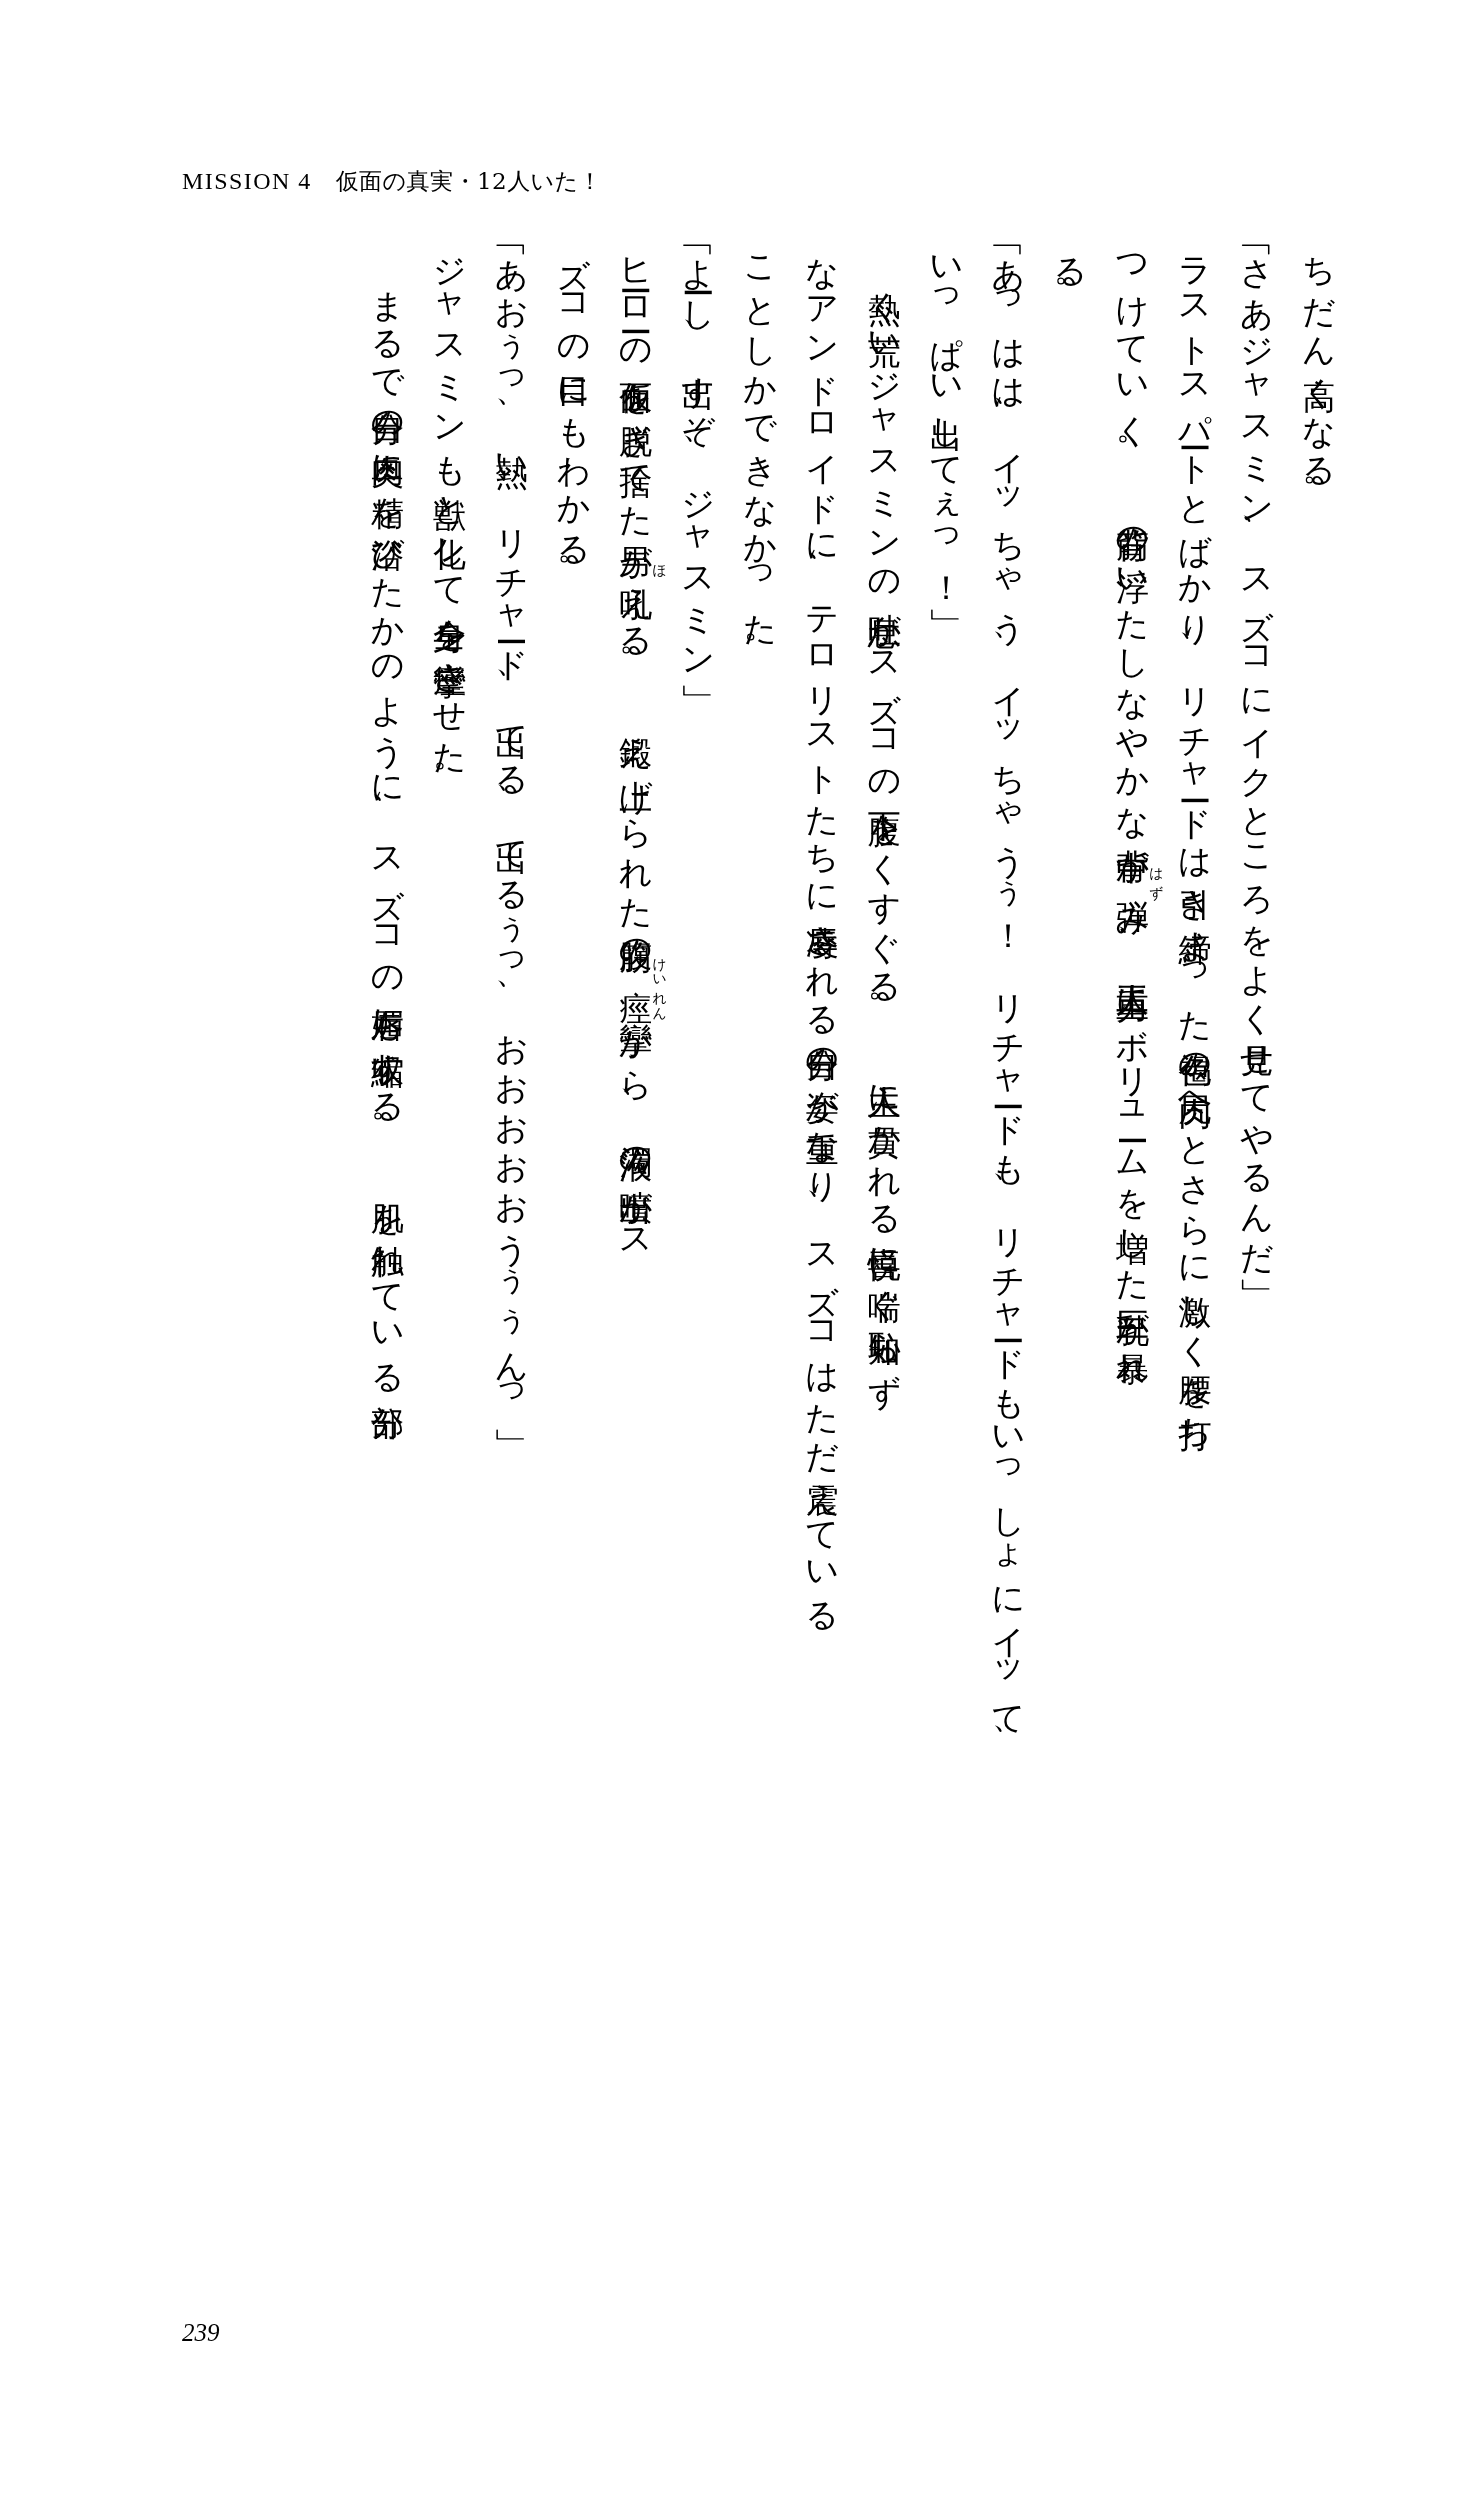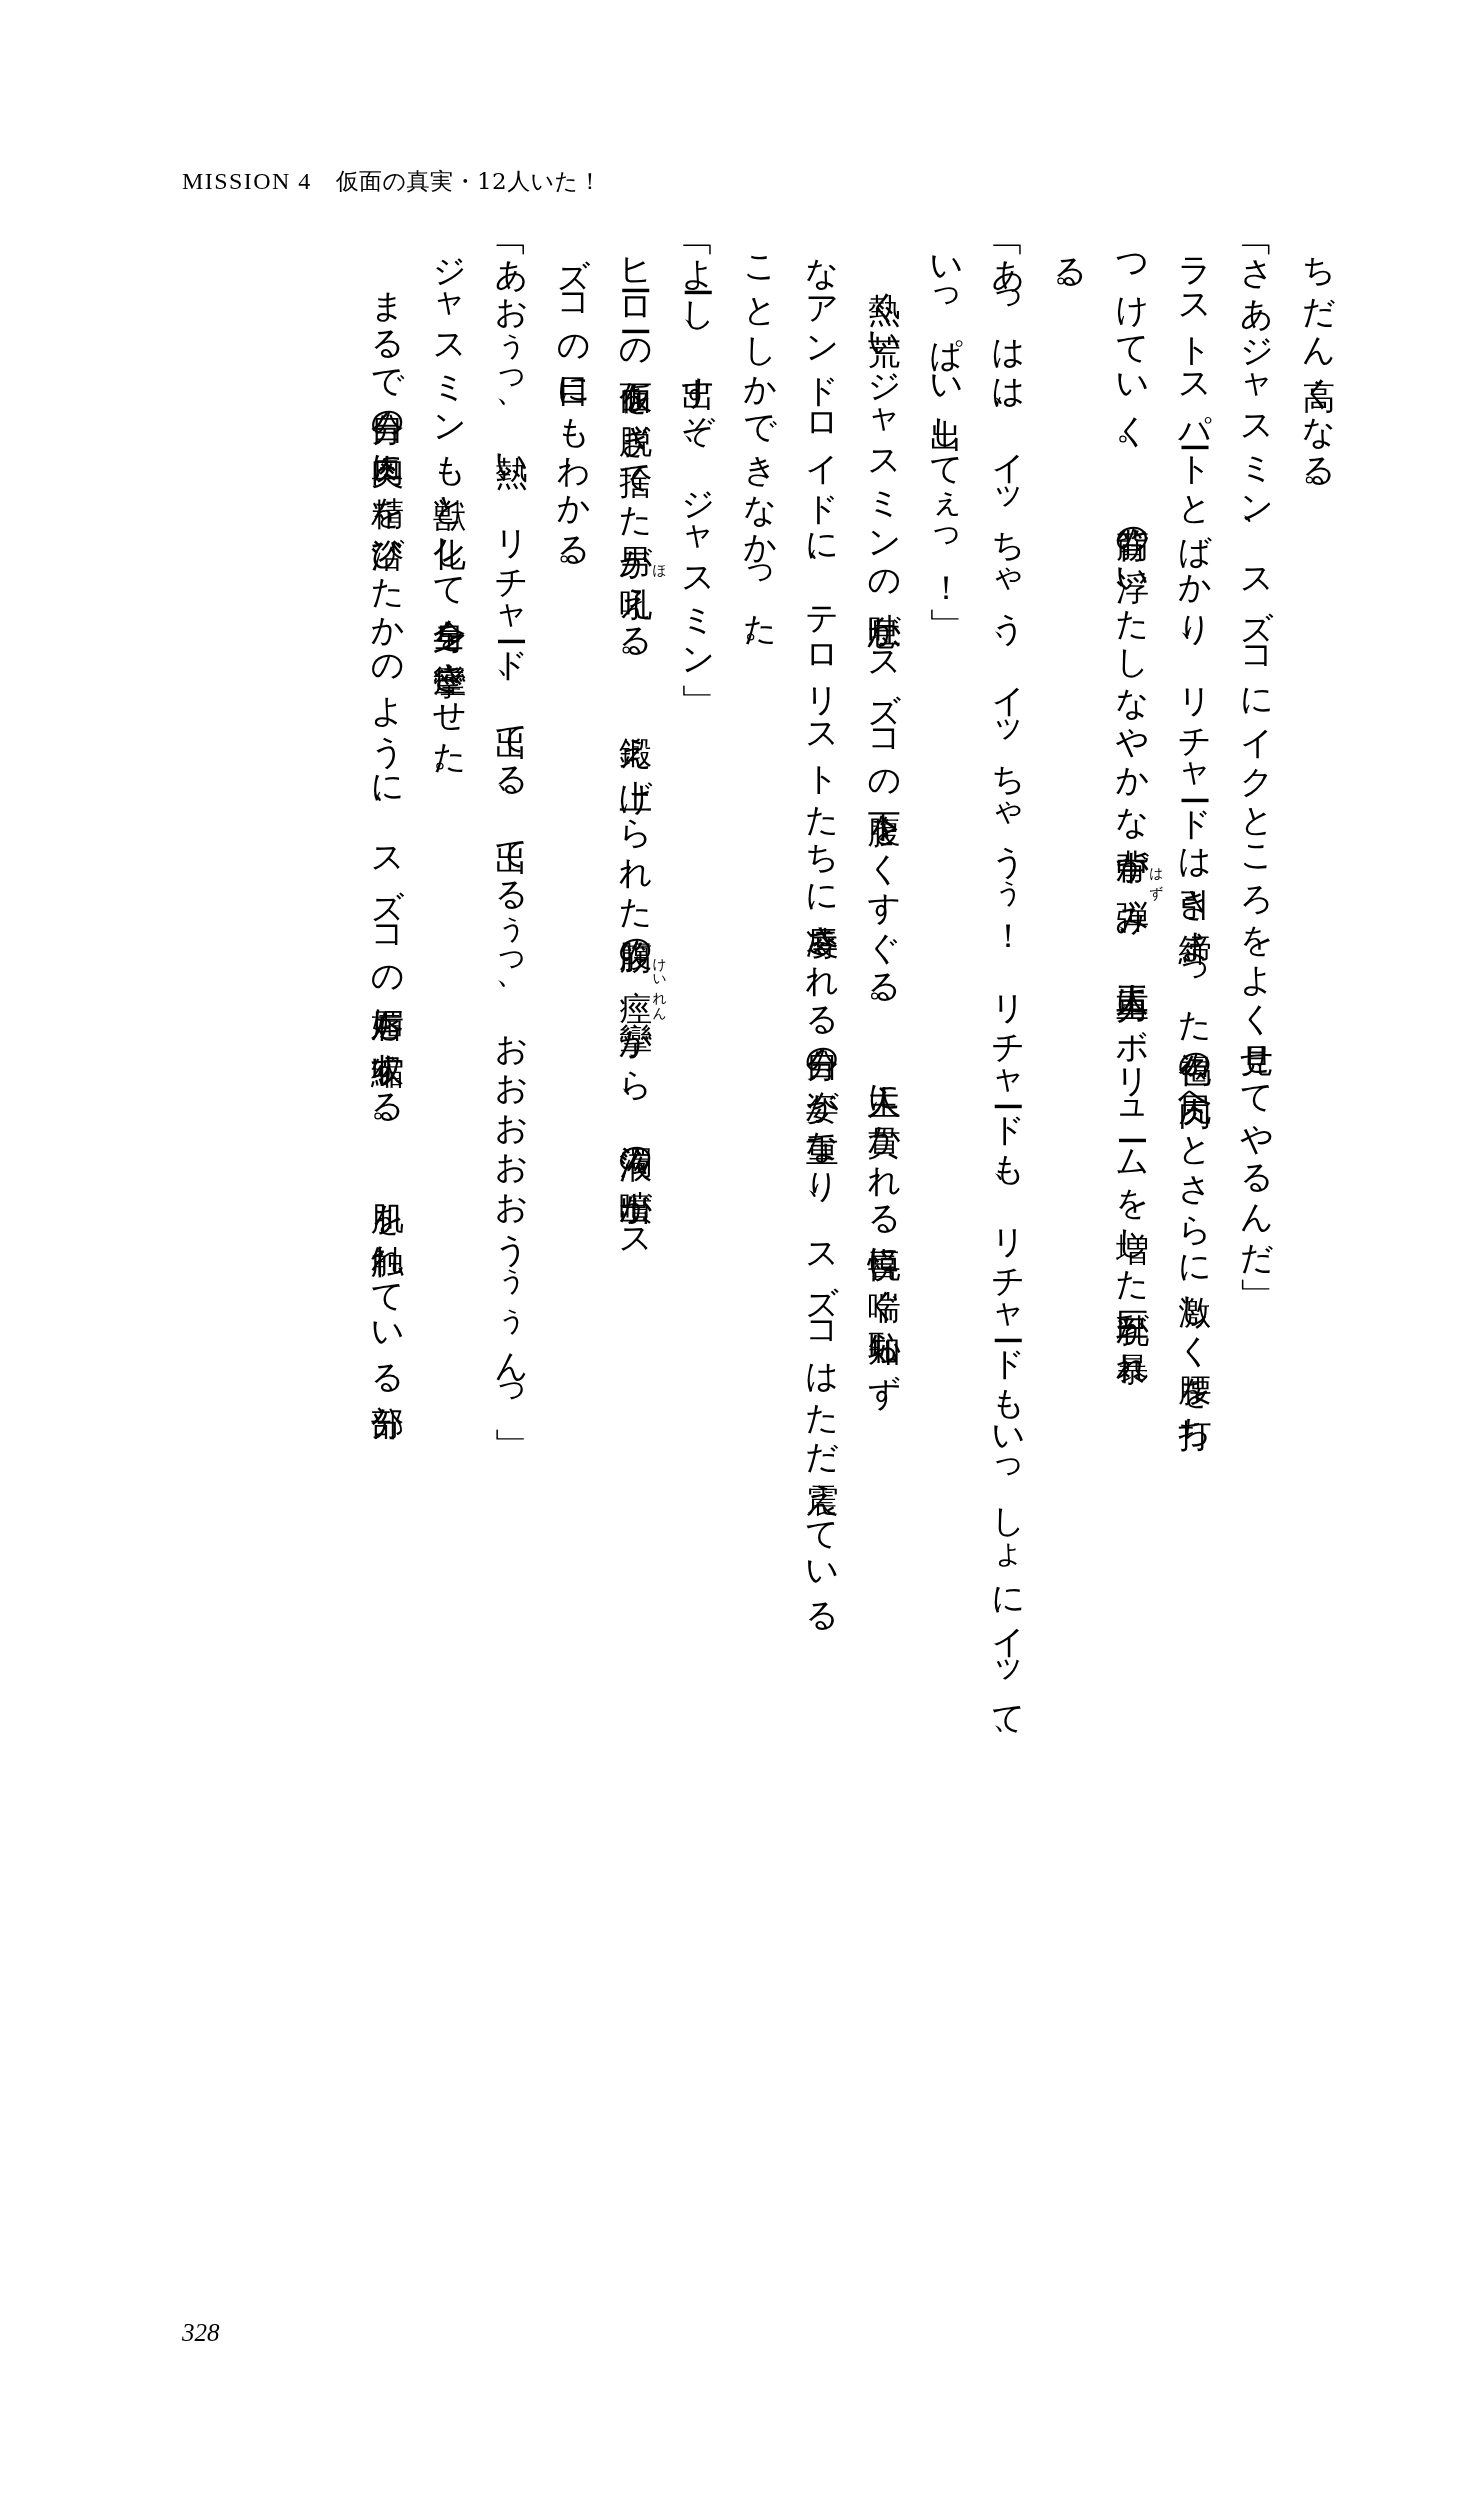--- a/index.html
+++ b/index.html
@@ -130,16 +130,16 @@
       <p>ヒーローの仮面を脱ぎ捨てた男が<ruby><span>吼</span><rt>ほ</rt></ruby>える。　鍛え上げられた腹筋の<ruby><span>痙攣</span><rt>けいれん</rt></ruby>から、濁液の噴出がス</p>
 
       <p>ズコの目にもわかる。</p>
       <p>「あおぅっ、熱い、リチャード、出てる、出てるぅっ、おおおおおうぅぅんっ」</p>
       <p>ジャスミンも獣と化して全身を痙攣させた。</p>
       <p class="ind">まるで自分の肉奥に精を浴びたかのように、スズコの媚唇も収縮する。　肌を触れている部分</p>
 
     </div>
   </div>
 
-  <div class="folio">328</div>
+  <div class="folio">239</div>
 
 </div>
 
 
 </body></html>

